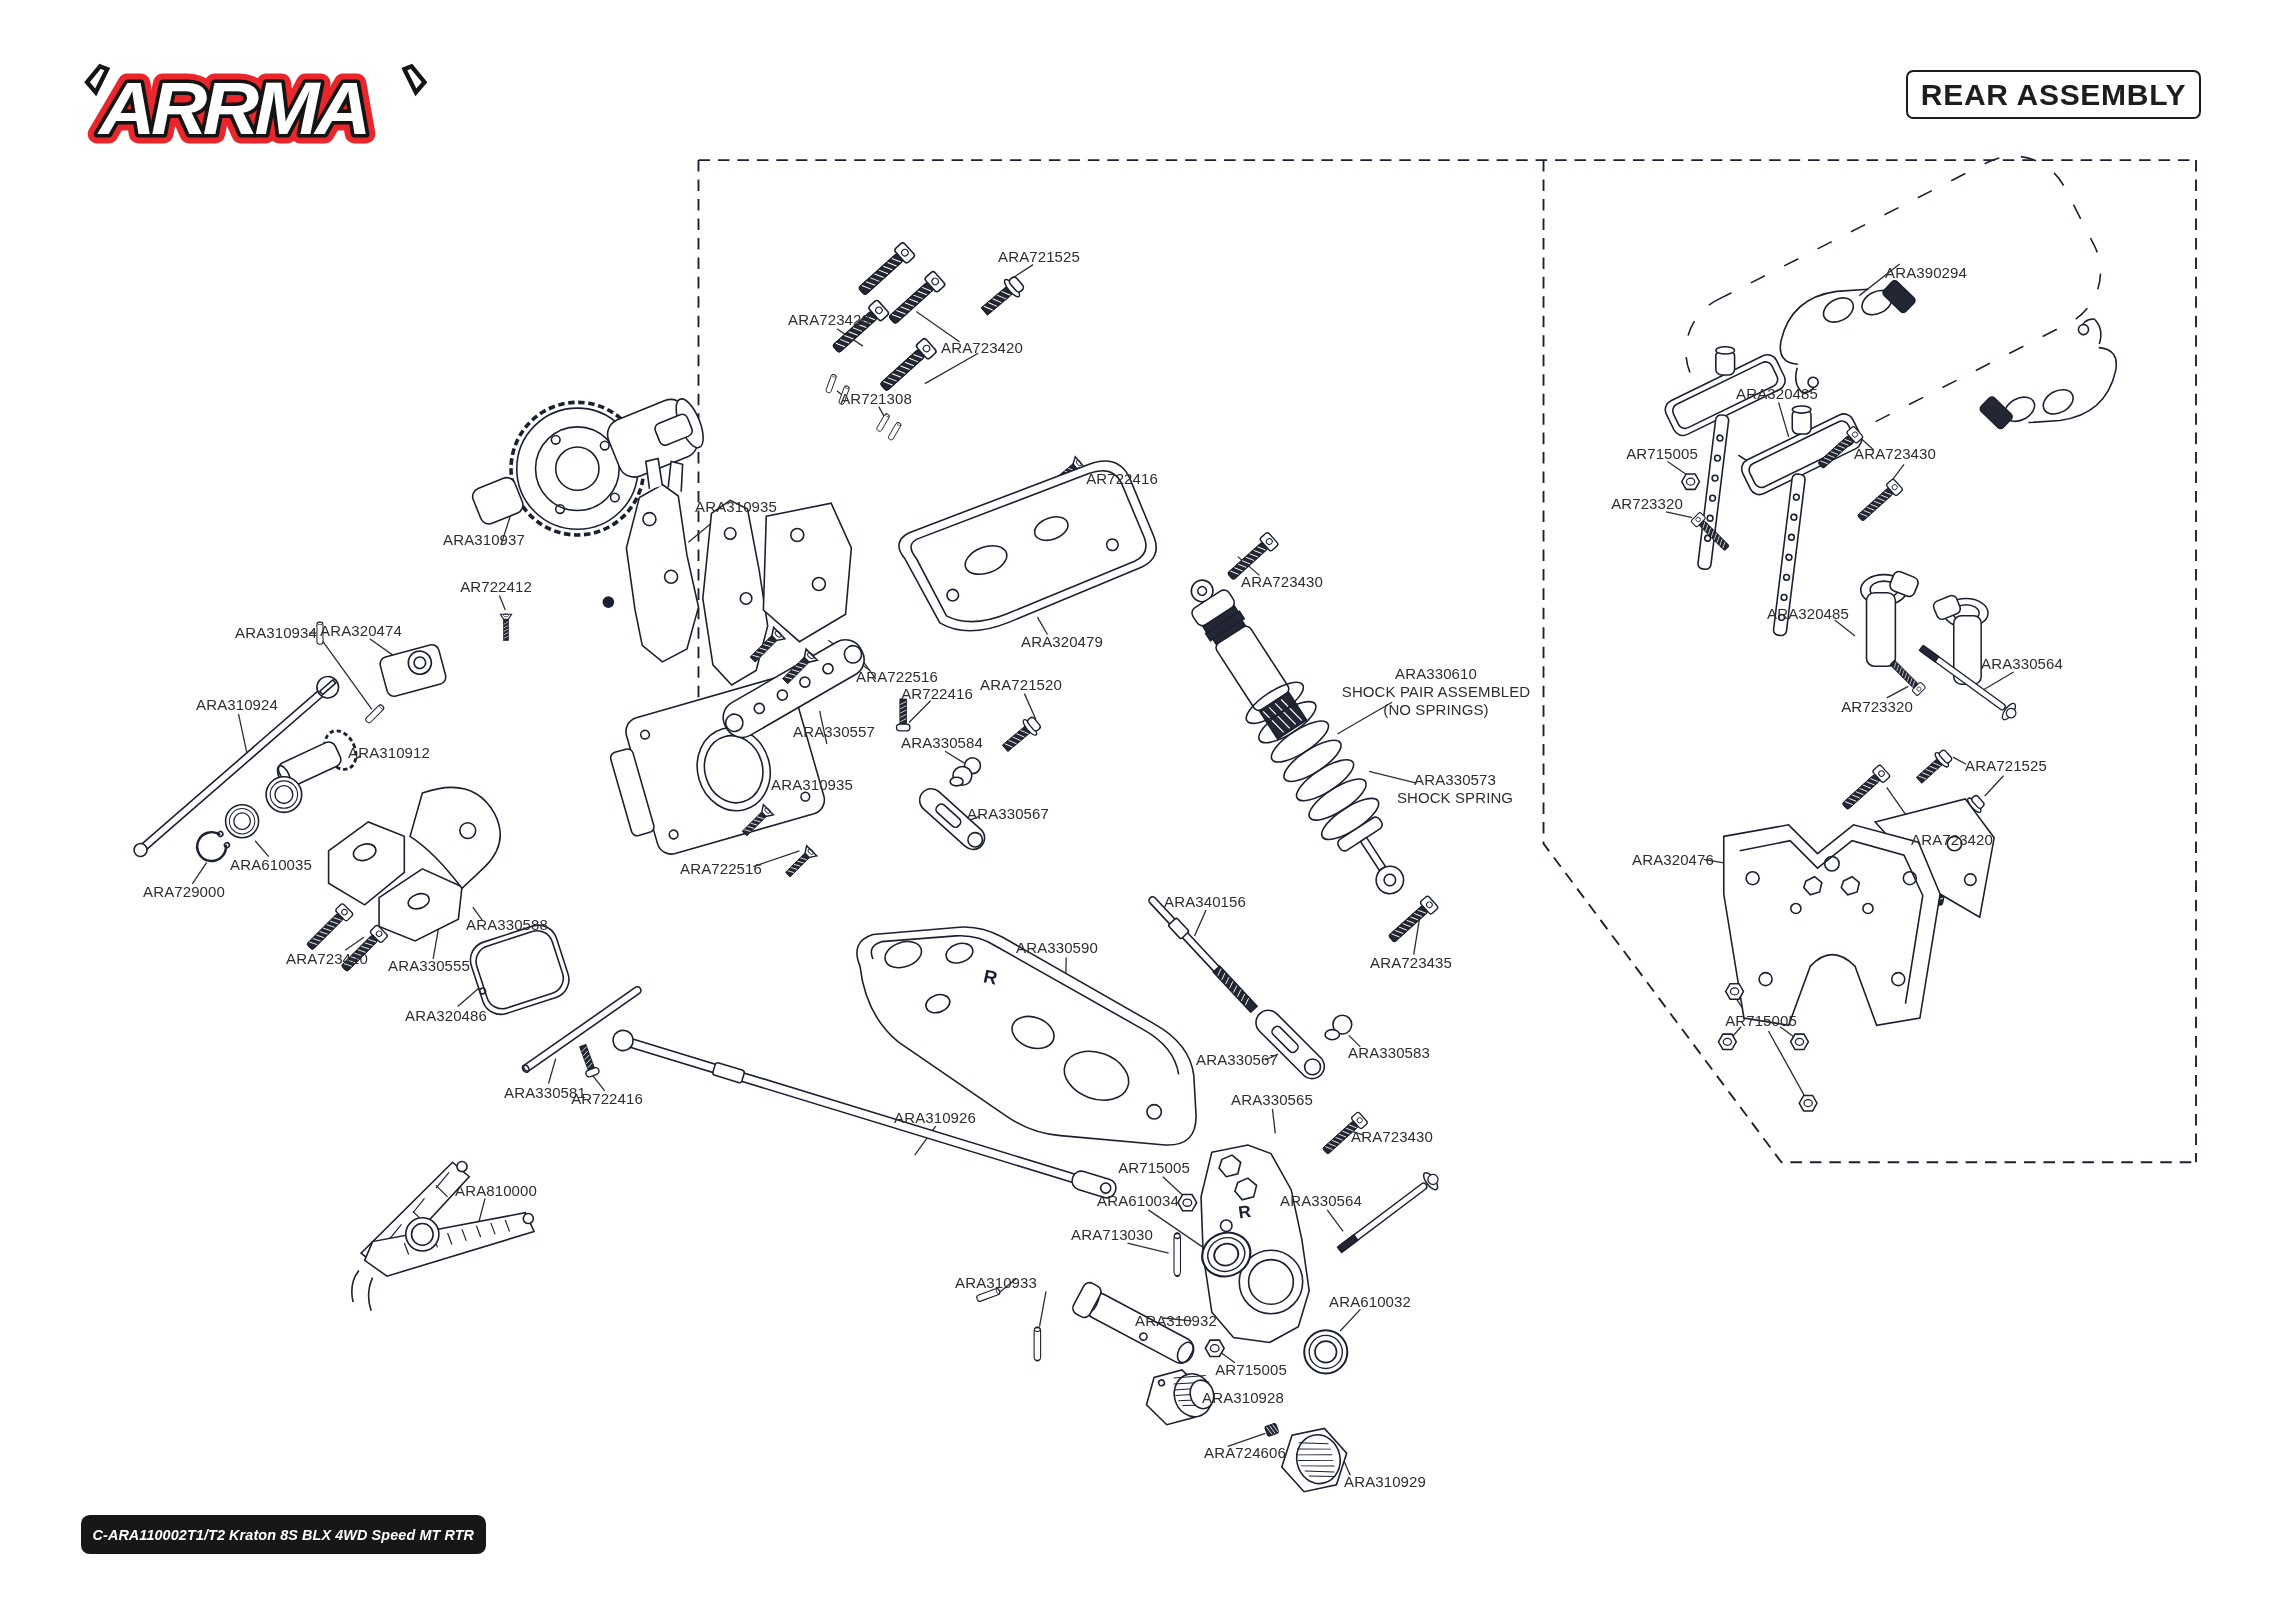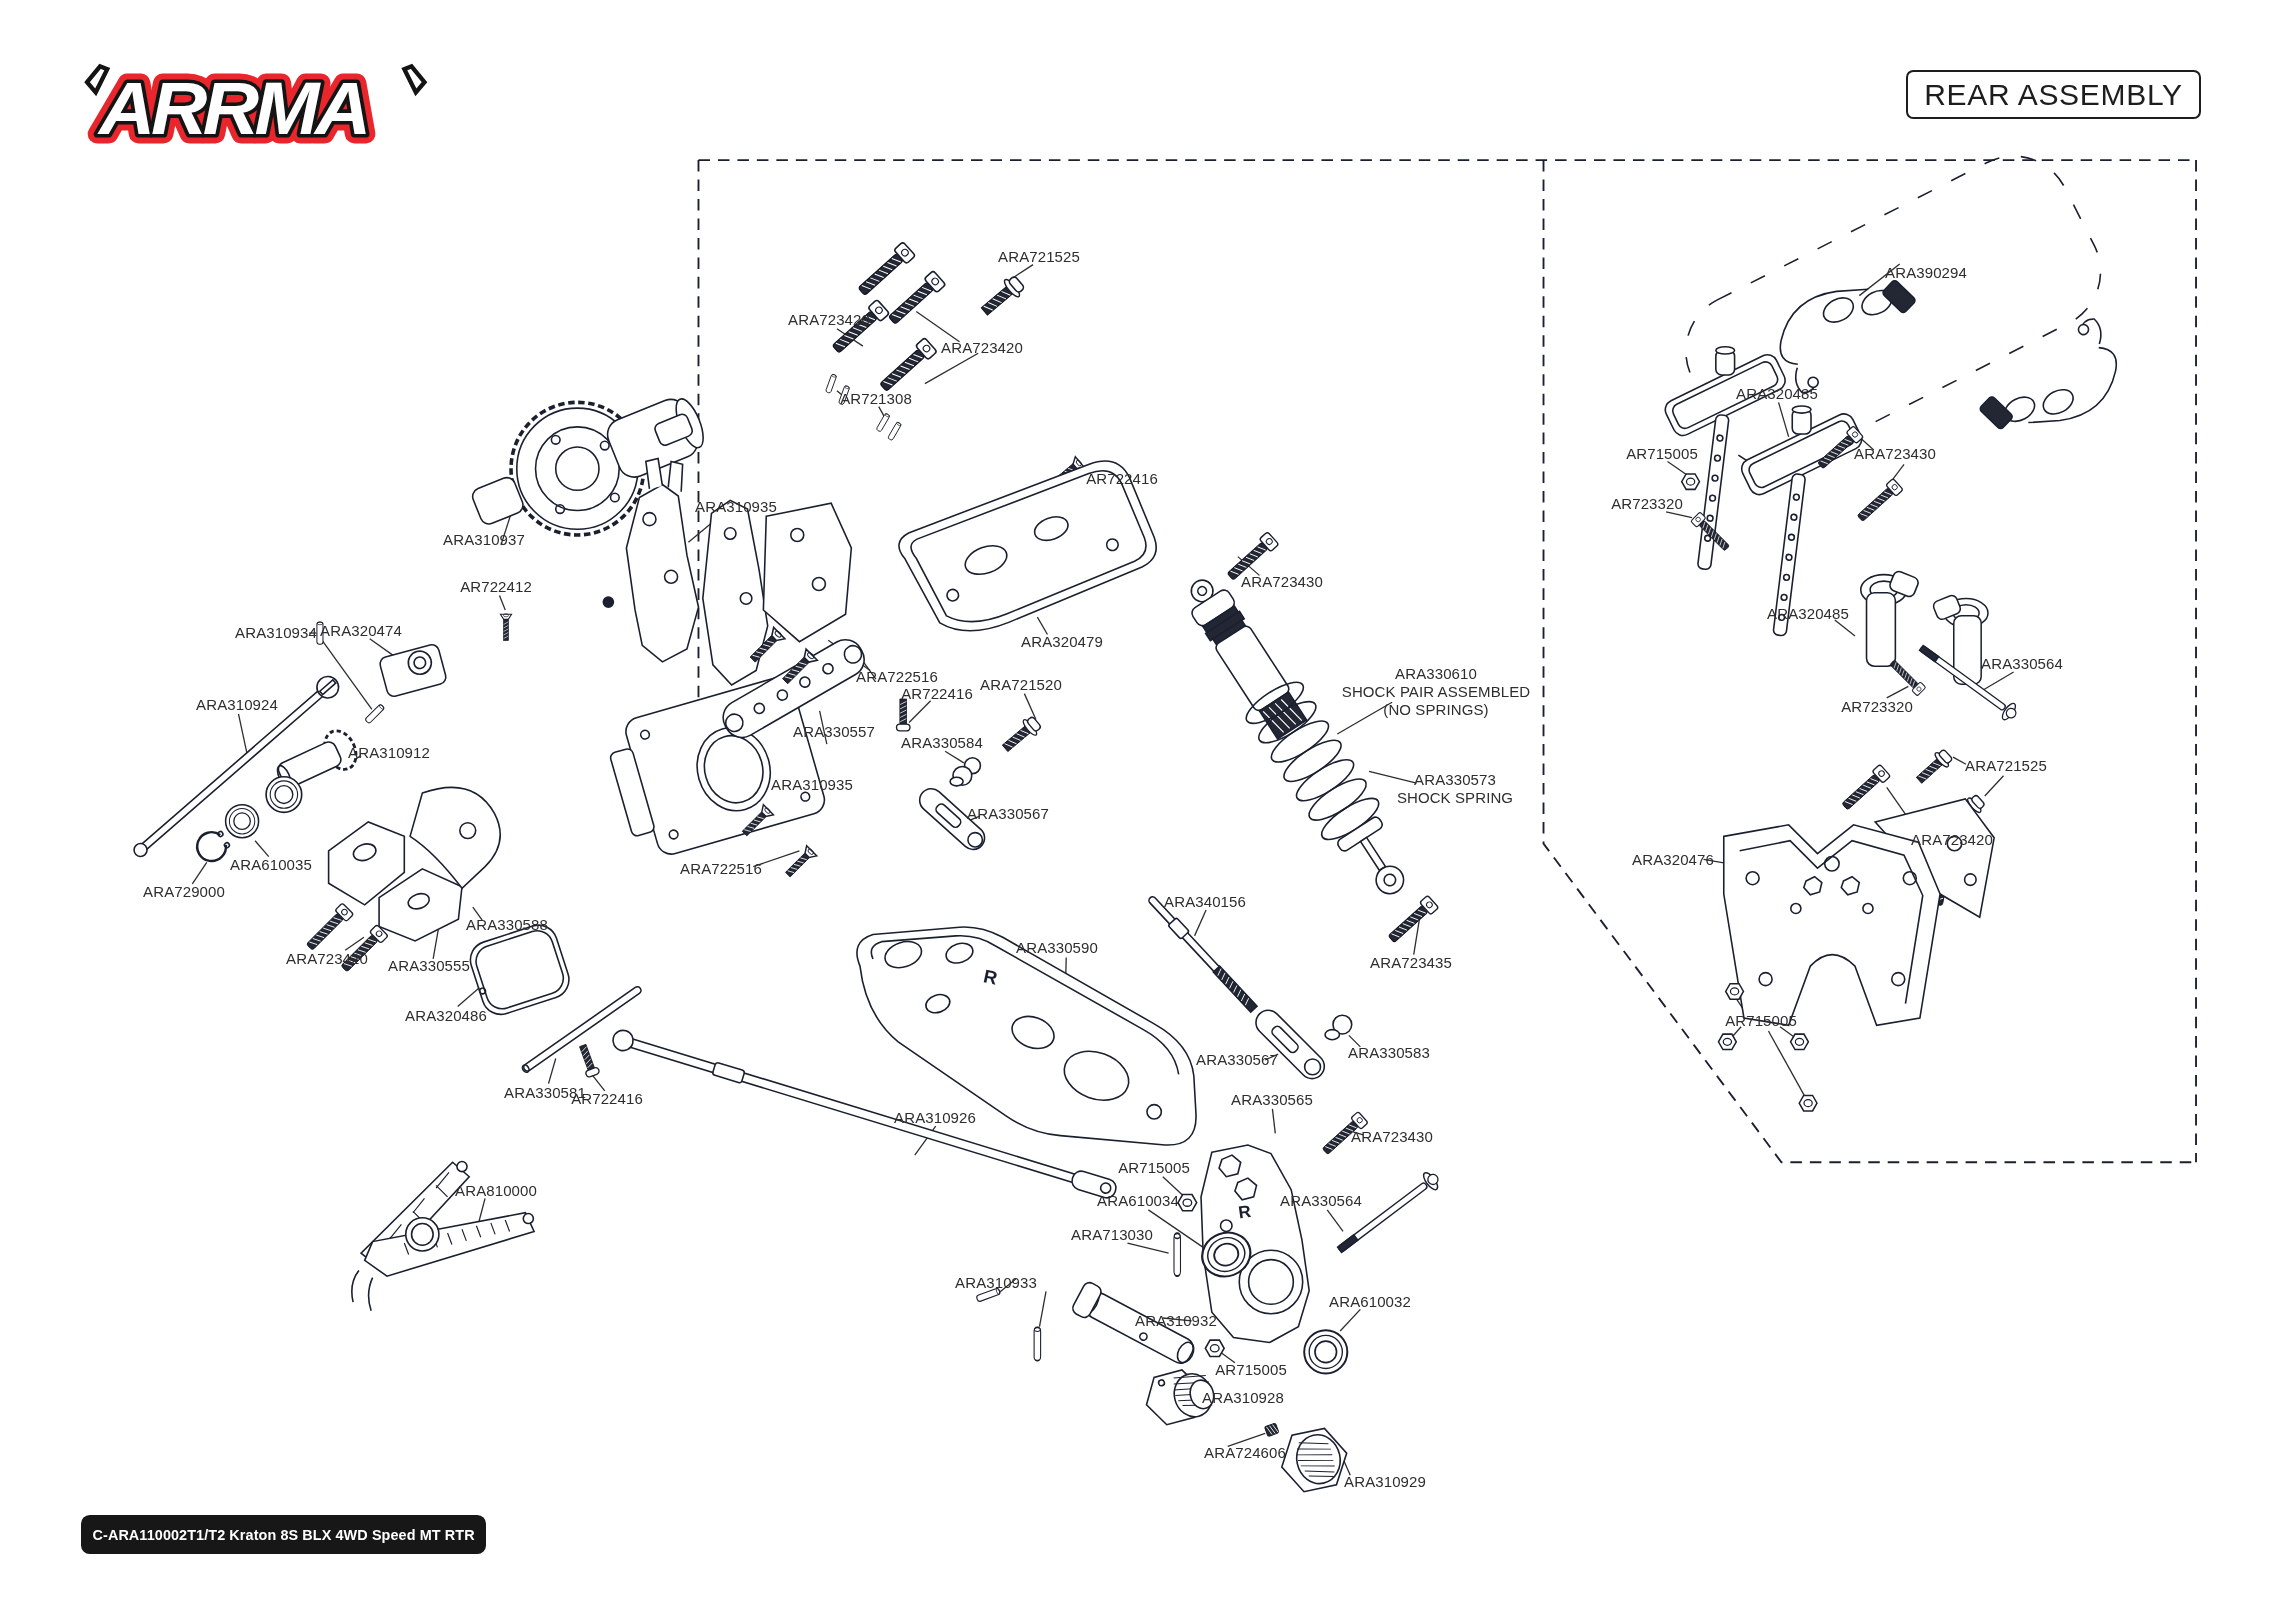--- a/index.html
+++ b/index.html
@@ -3,24 +3,24 @@
 <meta charset="utf-8">
 <style>
   html,body{margin:0;padding:0;background:#fff;}
   .canvas{position:relative;width:2273px;height:1623px;background:#fff;overflow:hidden;
           font-family:"Liberation Sans",sans-serif;}
   svg{position:absolute;left:0;top:0;}
   .lbl{position:absolute;transform:translate(-50%,-50%);font-size:15px;color:#2e2e2e;
        white-space:pre-line;text-align:center;line-height:18px;letter-spacing:0.1px;}
   .title-box{position:absolute;left:1906px;top:70px;width:291px;height:45px;border:2.2px solid #1d1d1d;
        border-radius:7.2px;display:flex;align-items:center;justify-content:center;
-       font-size:30px;font-weight:normal;color:#1d1d1d;letter-spacing:0.7px;}
+       font-size:30px;font-weight:bold;color:#1d1d1d;letter-spacing:0.7px;}
   .footer-box{position:absolute;left:81px;top:1515px;height:39px;background:#171717;color:#fff;
        border-radius:8.7px;display:inline-flex;align-items:center;padding:0 11.5px;
-       font-size:14.4px;font-weight:bold;letter-spacing:0.1px;white-space:nowrap;}
+       font-size:14.4px;font-weight:bold;letter-spacing:0.1px;white-space:nowrap;font-style:italic;}
 </style>
 </head>
 <body>
 
 <div class="canvas">
 
 <svg width="2273" height="1623" viewBox="0 0 3151 2251">
   <defs>
     <g id="capscrew">
       <rect x="-86" y="-7" width="72" height="14" rx="4" fill="#232734" stroke="#11131c" stroke-width="1.5"></rect>

